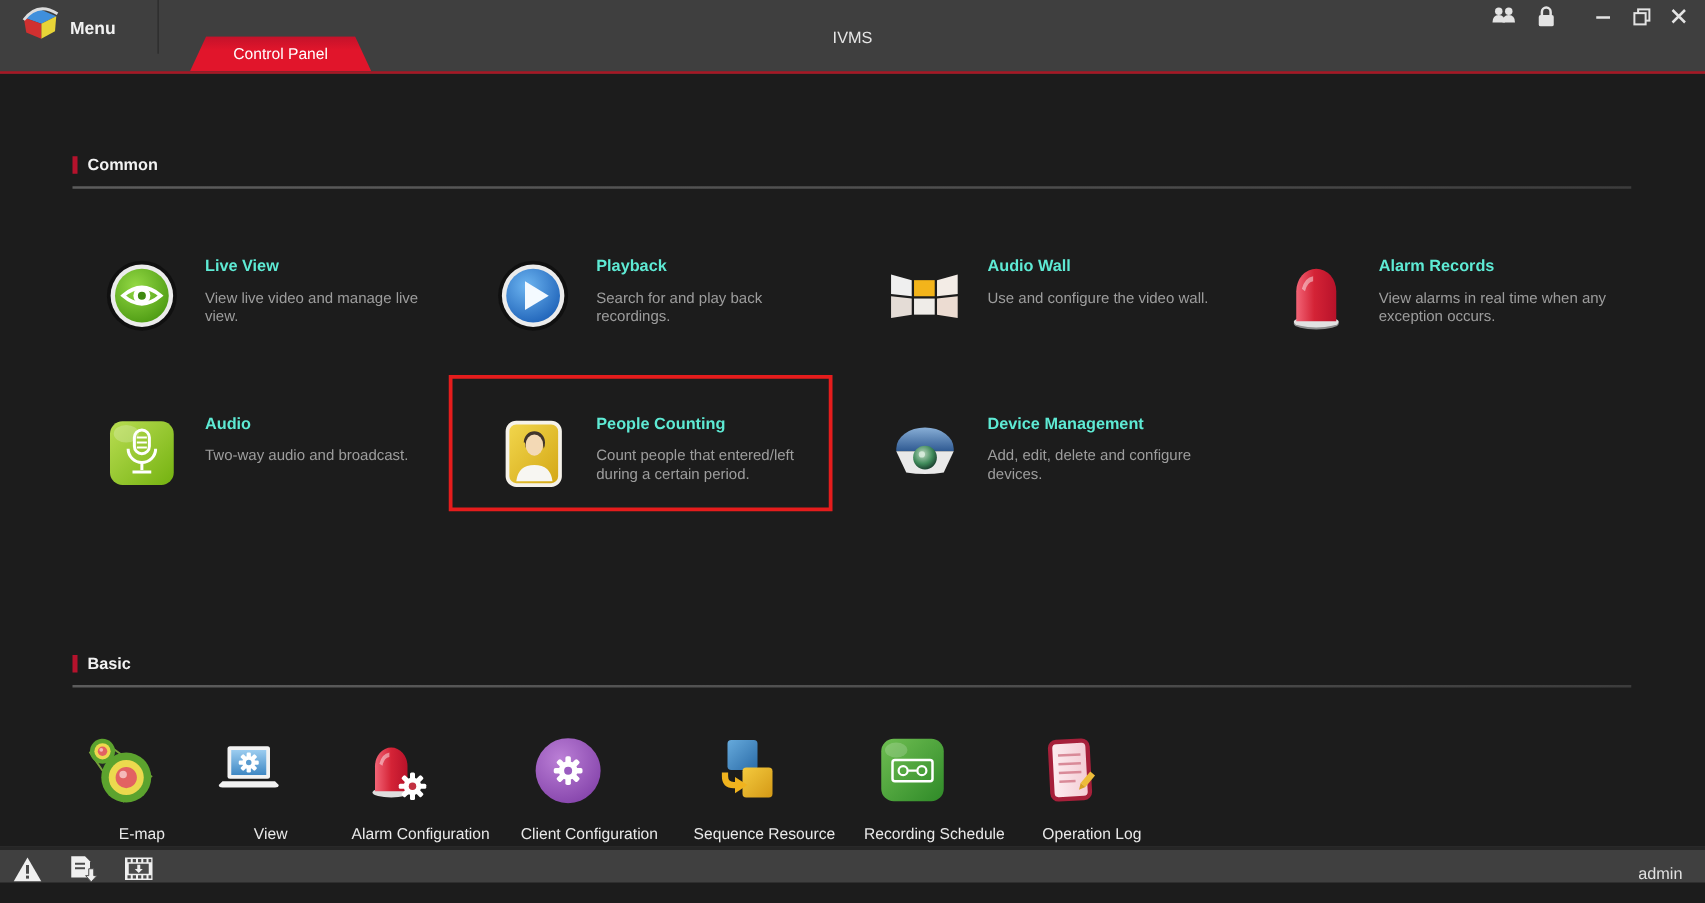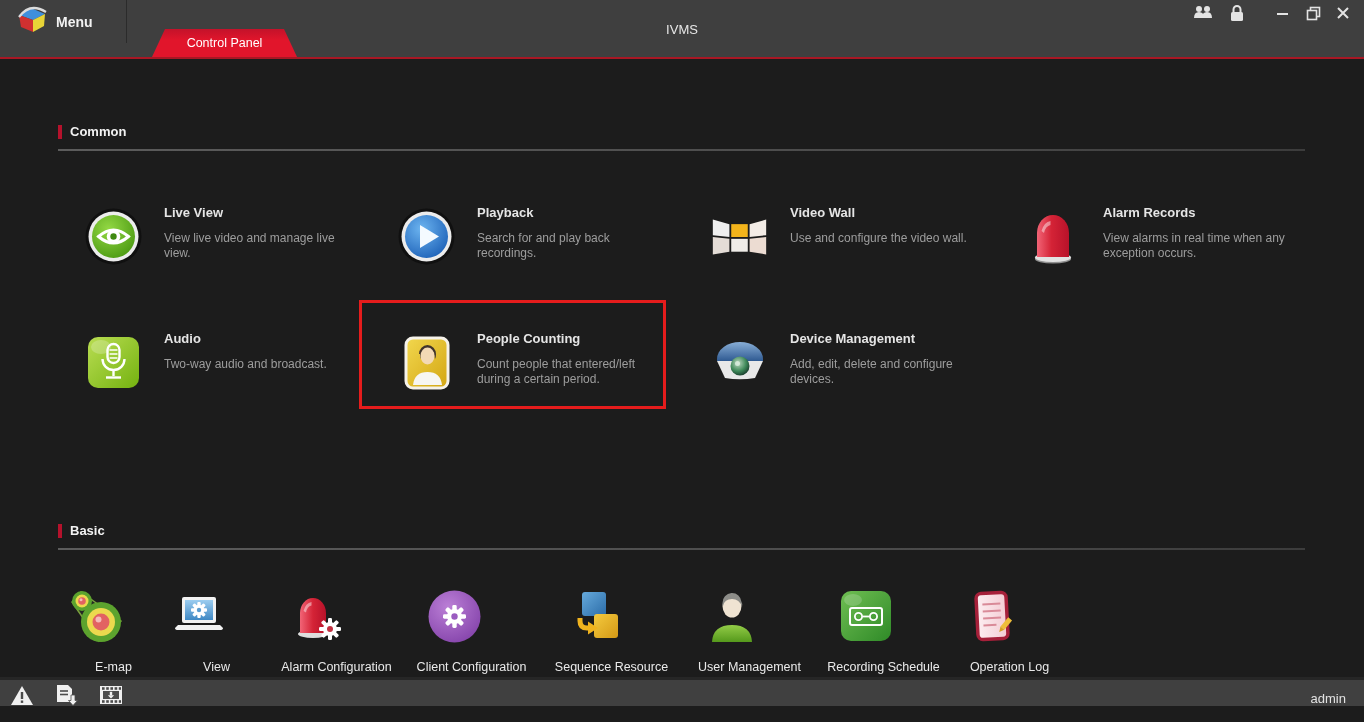--- a/index.html
+++ b/index.html
@@ -32,21 +32,21 @@
   .sep-line{position:absolute;height:2px;width:1247px;left:58px;
             background:linear-gradient(90deg,#5c5c5c,#4a4a4a 70%,#3c3c3c);}
 
   
   .cards{position:absolute;left:85px;top:200px;display:grid;
          grid-template-columns:313px 313px 313px 313px;grid-auto-rows:126px;}
   .card{display:flex;cursor:pointer;}
   .icon-wrap{width:57px;height:57px;margin-top:8px;display:flex;
              align-items:center;justify-content:center;flex:none;}
   .card-text{margin-left:22px;padding-top:5px;}
-  .card-title{color:#e5e5e5;font-size:13px;font-weight:bold;margin:0 0 11px 0;}
+  .card-title{color:#5eead4;font-size:13px;font-weight:bold;margin:0 0 11px 0;}
   .card-desc{color:#9d9d9d;font-size:12px;line-height:15px;margin:0;width:186px;}
 
   .hl-box{position:absolute;left:359px;top:300px;width:301px;height:103px;
           border:3px solid #e51c1c;pointer-events:none;}
 
   
   .basic-row{position:absolute;left:48px;top:585px;display:flex;}
   .basic-item{display:flex;flex-direction:column;align-items:center;cursor:pointer;}
   .basic-icon{height:62px;display:flex;align-items:center;justify-content:center;}
   .basic-label{margin-top:13px;color:#e9e9e9;font-size:12.5px;white-space:nowrap;padding-left:35px;}
@@ -176,21 +176,21 @@
         <svg width="62" height="50" viewBox="0 0 62 50">
           <polygon points="2,6 20,11 20,25 2,23" fill="#efefef"></polygon>
           <polygon points="2,25 20,27 20,41 2,44" fill="#e4dcd6"></polygon>
           <rect x="22" y="11" width="18" height="14" fill="#f3b41b"></rect>
           <rect x="22" y="27" width="18" height="14" fill="#efece8"></rect>
           <polygon points="60,6 42,11 42,25 60,23" fill="#f3ece6"></polygon>
           <polygon points="60,25 42,27 42,41 60,44" fill="#ecdcd2"></polygon>
         </svg>
       </span>
       <span class="card-text">
-        <p class="card-title">Video Wall</p>
+        <p class="card-title">Audio Wall</p>
         <p class="card-desc">Use and configure the video wall.</p>
       </span>
     </div>
 
     <div class="card">
       <span class="icon-wrap">
         <svg width="50" height="56" viewBox="0 0 50 56">
           <defs>
               <linearGradient id="gAR" x1="0" y1="0" x2="1" y2="0">
             <stop offset="0%" stop-color="#f26476"></stop>
@@ -401,36 +401,20 @@
           </defs>
           <rect x="15" y="3" width="24" height="24" rx="3" fill="url(#gSQa)"></rect>
           <rect x="27" y="25" width="24" height="24" rx="3" fill="url(#gSQb)"></rect>
           <path d="M13 29 v3 q0 7 7 7 h1" fill="none" stroke="#f0b31e" stroke-width="5"></path>
           <polygon points="21,32.5 31,39 21,45.5" fill="#f0b31e"></polygon>
         </svg>
       </span>
       <span class="basic-label">Sequence Resource</span>
     </div>
 
-    <div class="basic-item" style="width:136px;">
-      <span class="basic-icon">
-        <svg width="48" height="54" viewBox="0 0 48 54">
-          <defs>
-              <linearGradient id="gUM" x1="0" y1="0" x2="0" y2="1">
-            <stop offset="0%" stop-color="#93cc47"></stop>
-                <stop offset="100%" stop-color="#55991c"></stop>
-              </linearGradient>
-            </defs>
-          <ellipse cx="24" cy="17" rx="9.5" ry="11.5" fill="#efe3d2"></ellipse>
-          <path d="M14.5 14 a9.5 9.5 0 0 1 19 -1 q1.5 2 0.5 5 q-2.5 -8 -10 -8 q-7.5 0 -9 7 q-1 -1.5 -0.5 -3 z" fill="#8d8d89"></path>
-          <path d="M4 53 q1-17 20-17 q19 0 20 17 z" fill="url(#gUM)"></path>
-        </svg>
-      </span>
-      <span class="basic-label">User Management</span>
-    </div>
 
     <div class="basic-item" style="width:132px;">
       <span class="basic-icon">
         <svg width="52" height="52" viewBox="0 0 52 52">
           <defs>
               <linearGradient id="gRS" x1="0" y1="0" x2="1" y2="1">
             <stop offset="0%" stop-color="#6fbe52"></stop>
                 <stop offset="100%" stop-color="#2f8a28"></stop>
               </linearGradient>
             </defs>

